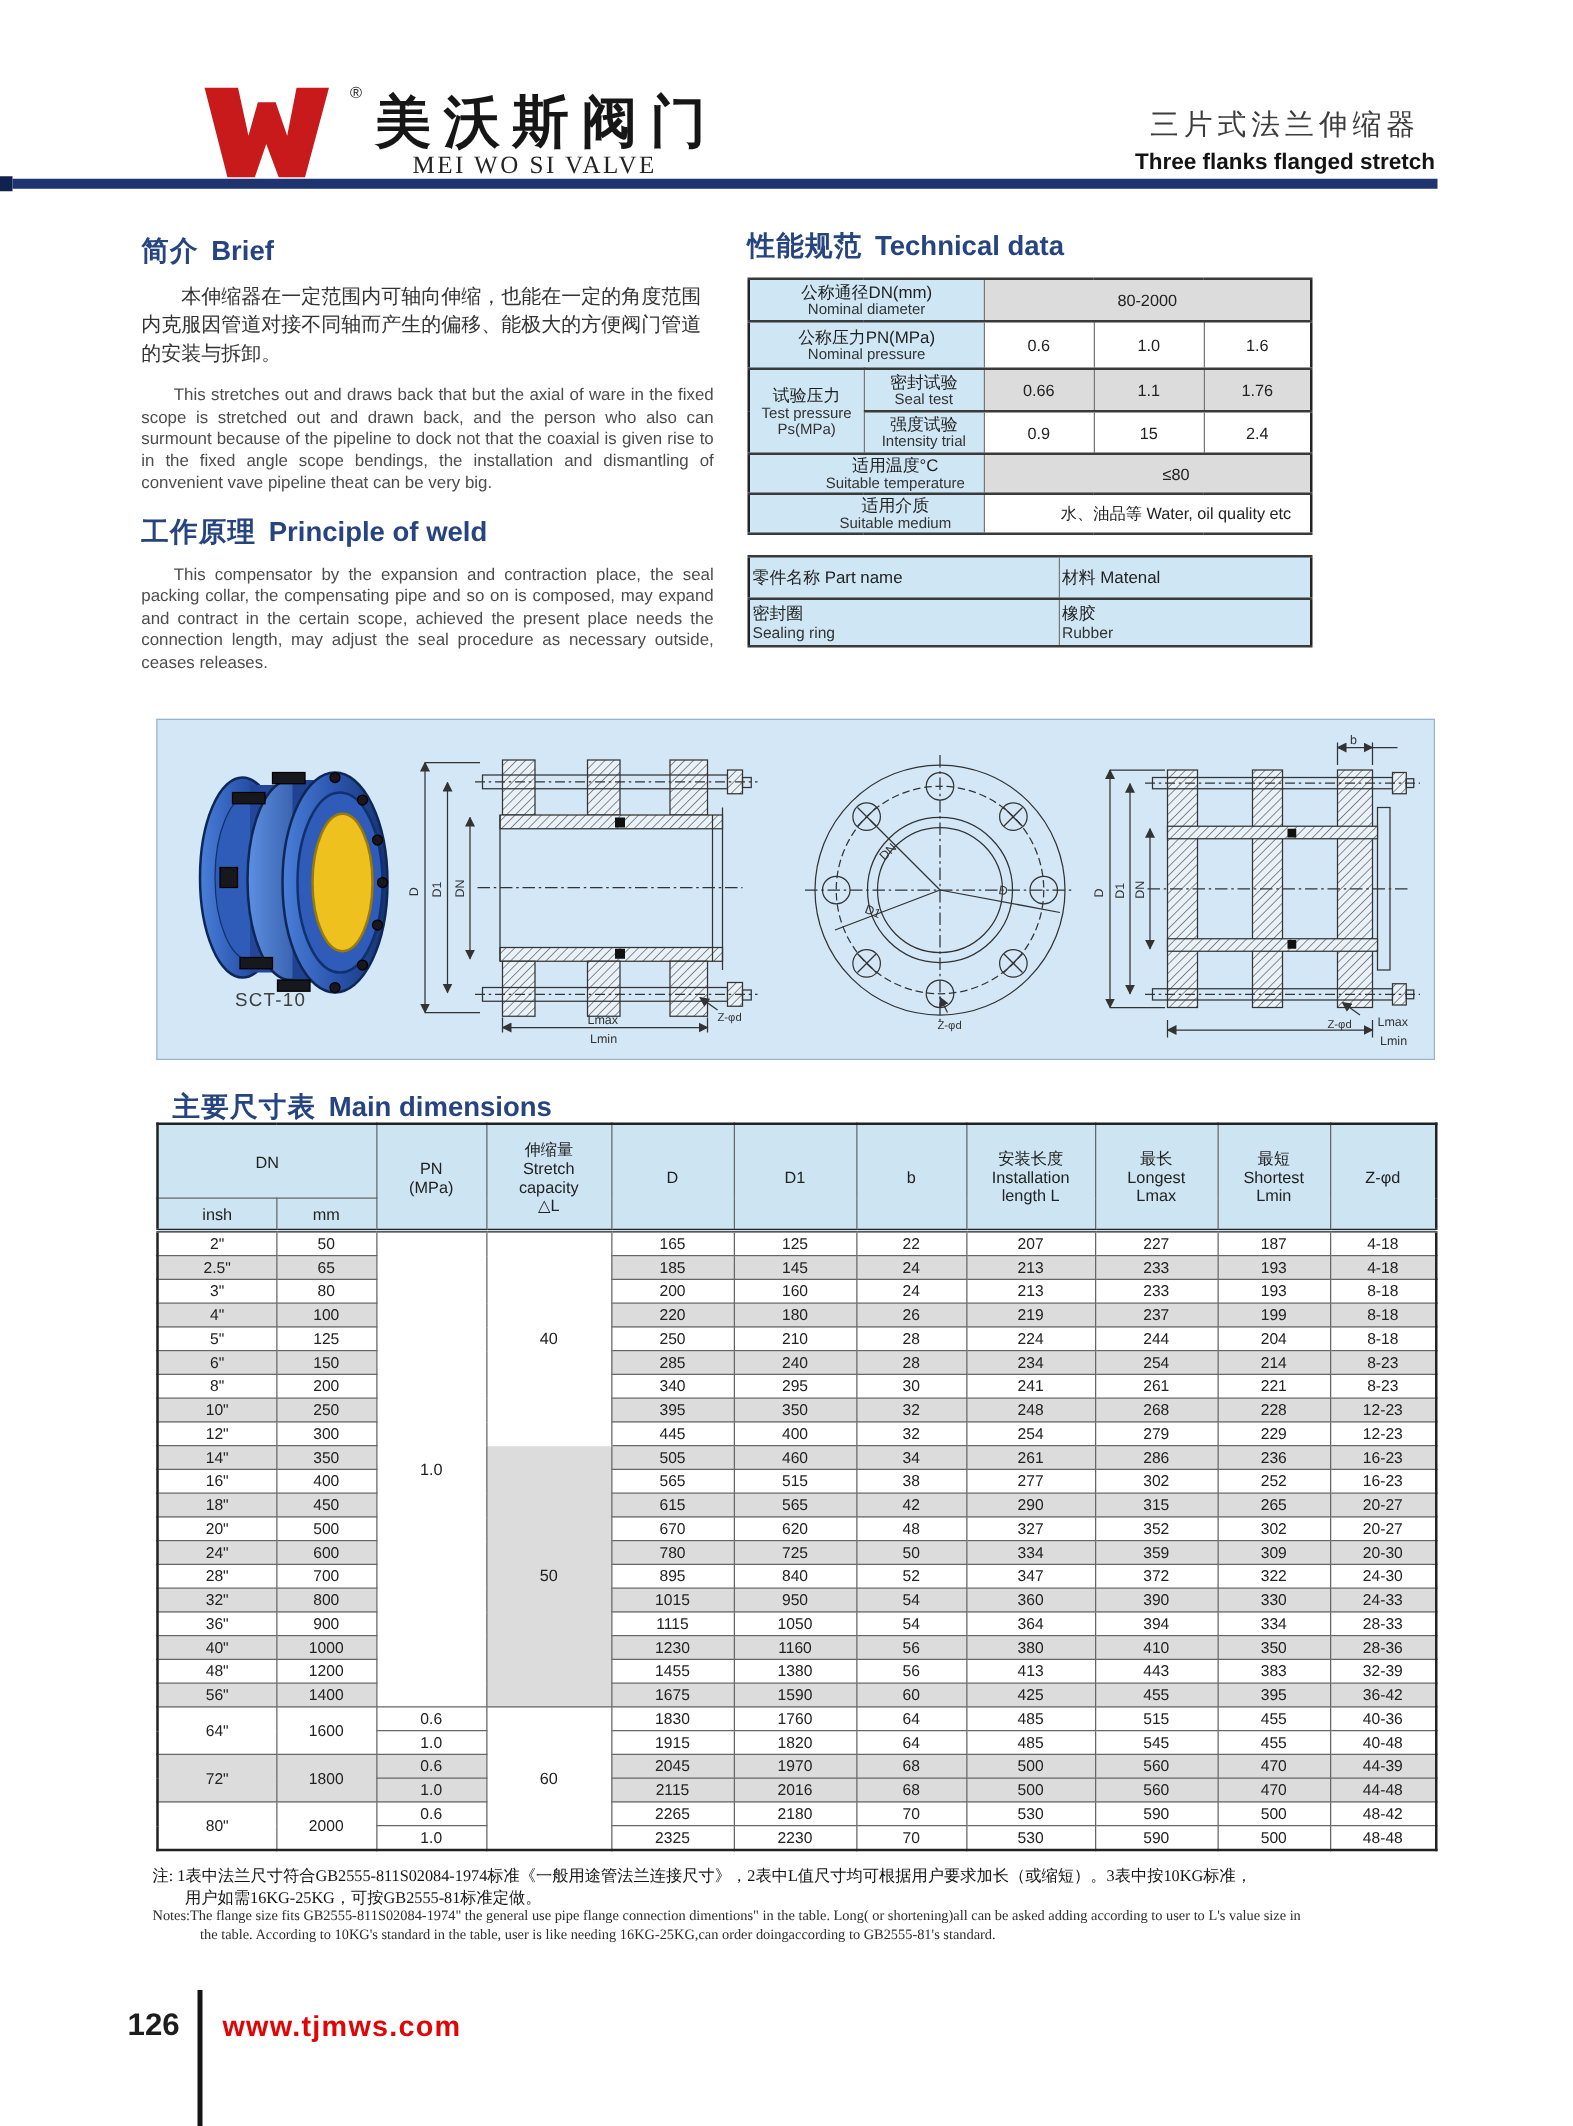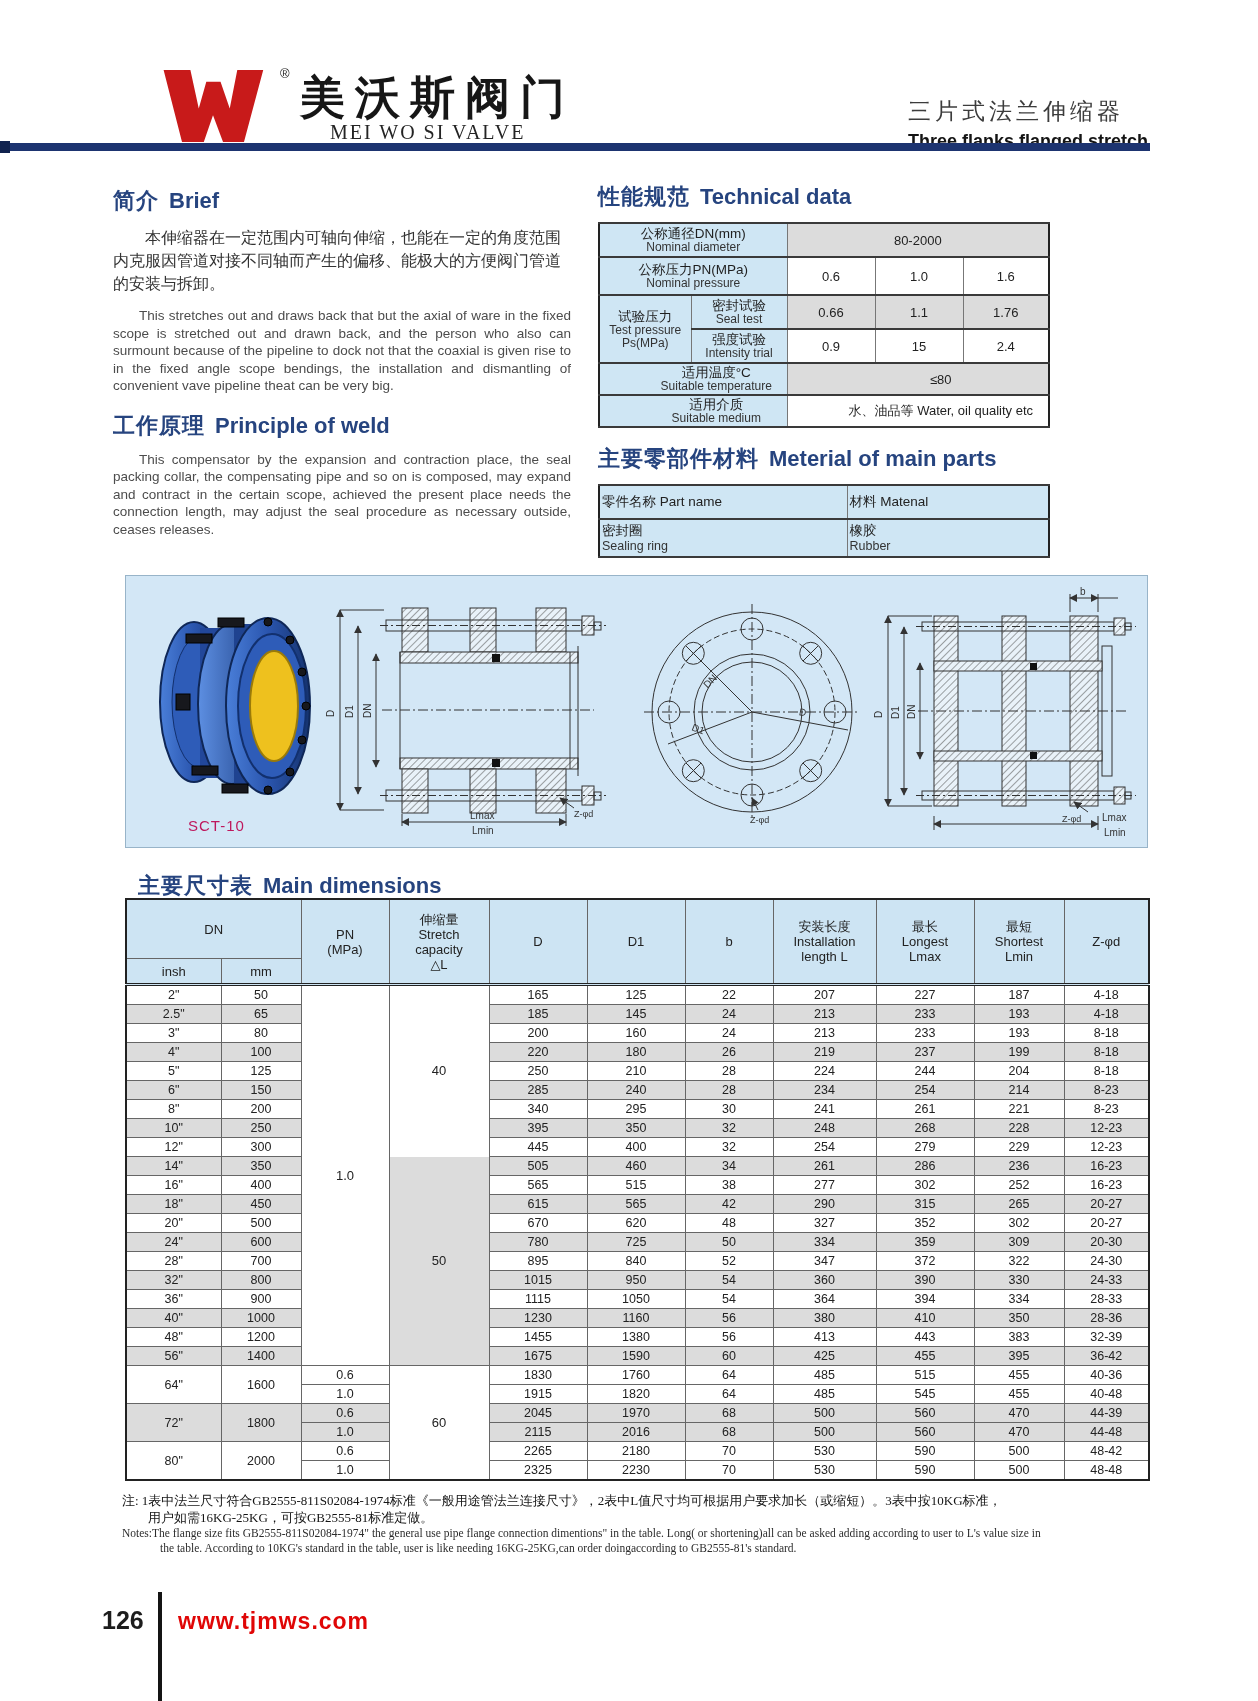--- a/index.html
+++ b/index.html
@@ -9,21 +9,21 @@
     overflow:hidden;
   }
   
   .logo-block{position:absolute;left:152px;top:66px;height:78px;}
   .logo-mark{position:absolute;left:0;top:4px;}
   .logo-reg{position:absolute;left:128px;top:0;font-size:13px;color:#222;}
   .brand-cn{position:absolute;left:148px;top:2px;font-size:45px;font-weight:bold;color:#161616;
     letter-spacing:10px;font-family:"DejaVu Serif","Liberation Serif",serif;white-space:nowrap;}
   .brand-en{position:absolute;left:178px;top:55px;font-size:20px;color:#242424;
     font-family:"Liberation Serif","DejaVu Serif",serif;letter-spacing:2px;white-space:nowrap;}
-  .product-title{position:absolute;right:110px;top:96px;text-align:left;}
+  .product-title{position:absolute;right:110px;top:84px;text-align:center;}
   .product-cn{font-size:23px;color:#3c3c3c;letter-spacing:4px;}
   .product-en{font-size:18px;font-weight:bold;color:#141414;margin-top:4px;}
   .header-bar{position:absolute;left:10px;top:143px;width:1140px;height:8px;background:#1d3470;}
   .header-bar-tip{position:absolute;left:0;top:141px;width:10px;height:12px;background:#10224e;}
 
   
   .col-left{position:absolute;left:113px;top:182px;width:458px;}
   .col-right{position:absolute;left:598px;top:182px;width:551px;}
   h2.section-title{font-size:22px;font-weight:bold;color:#26447f;margin:0 0 10px 0;letter-spacing:1px;}
   h2.section-title .en{margin-left:10px;letter-spacing:0;}
@@ -52,21 +52,21 @@
   .mat th{background:#cfe6f4;font-weight:normal;font-size:13.5px;color:#222;height:28px;}
   .mat .cn{font-size:13.5px;color:#222;line-height:16px;}
   .mat .en{font-size:12.5px;color:#333;line-height:14px;}
   .mat tr.m1 td{height:42px;background:#ffffff;}
   .mat tr.m2 td{height:32px;background:#cfe6f4;}
 
   
   .diagram-panel{position:absolute;left:125px;top:575px;width:1023px;height:273px;
     background:#d3e7f6;border:1px solid #98b4c9;box-sizing:border-box;}
   .photo-wrap{position:absolute;left:30px;top:30px;}
-  .model-label{position:absolute;left:62px;top:241px;font-size:15px;color:#be185d;letter-spacing:1px;}
+  .model-label{position:absolute;left:62px;top:216px;font-size:15px;color:#404040;letter-spacing:1px;}
   .drawing1{position:absolute;left:196px;top:10px;}
   .frontview{position:absolute;left:512px;top:22px;}
   .drawing2{position:absolute;left:748px;top:8px;}
   svg text{font-family:"Liberation Sans","DejaVu Sans",sans-serif;}
 
   
   .dims-title{position:absolute;left:125px;top:858px;}
   table.dims{position:absolute;left:125px;top:898px;border-collapse:collapse;width:1023px;
     table-layout:fixed;border:2px solid #222;}
   .dims th{background:#cde4f3;border:1px solid #666;font-weight:normal;
@@ -190,23 +190,20 @@
       <td class="lab" colspan="2">
         <div class="cn">适用介质</div>
             <div class="en">Suitable medium</div>
       </td>
       <td class="val" colspan="3">水、油品等 Water, oil quality etc</td>
     </tr>
   </tbody>
     </table>
 
   <div class="material-block">
-    <h2 class="section-title">
-      <span>主要零部件材料</span><span class="en">Meterial of main parts</span>
-    </h2>
     <table class="mat">
       <colgroup>
           <col style="width:248px">
           <col style="width:202px">
         </colgroup>
       <tbody>
           <tr>
         <th>零件名称 Part name</th>
         <th>材料 Matenal</th>
       </tr>

